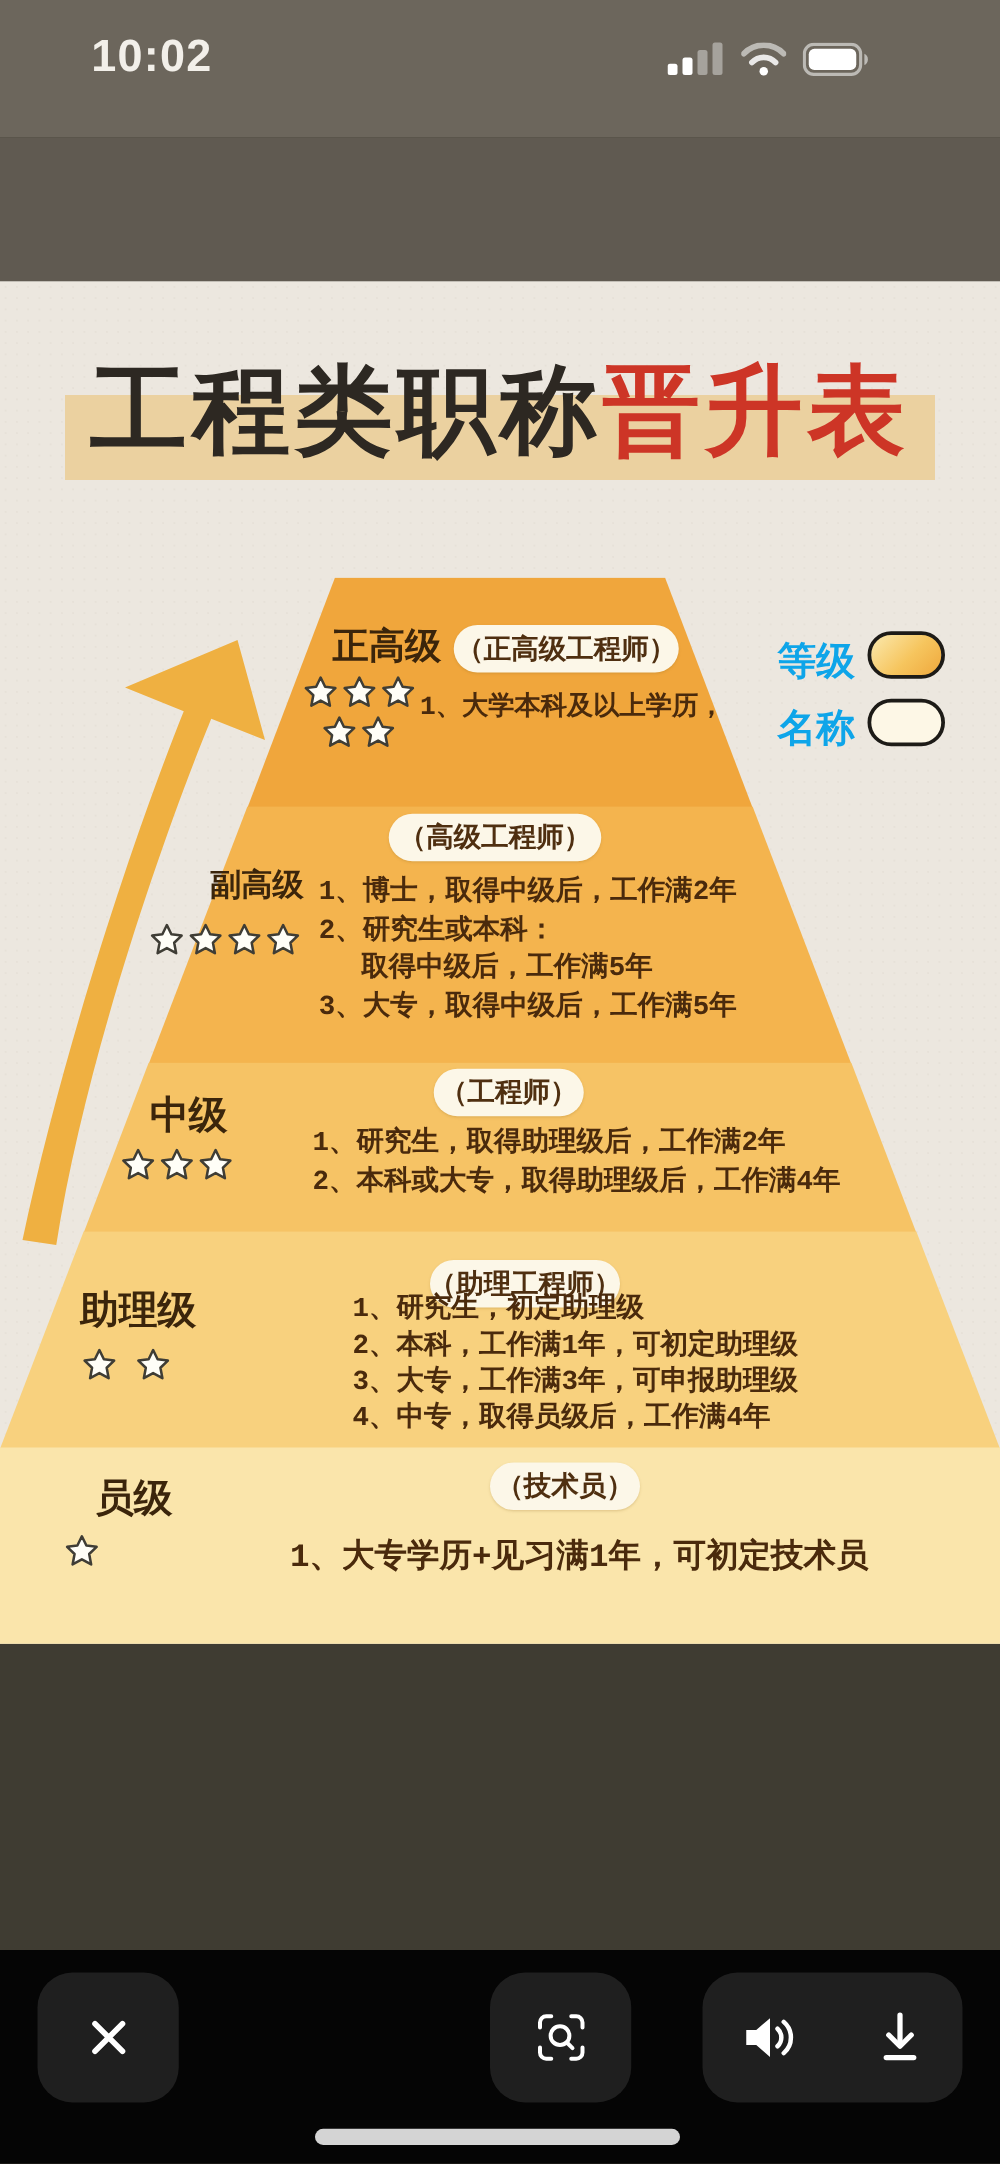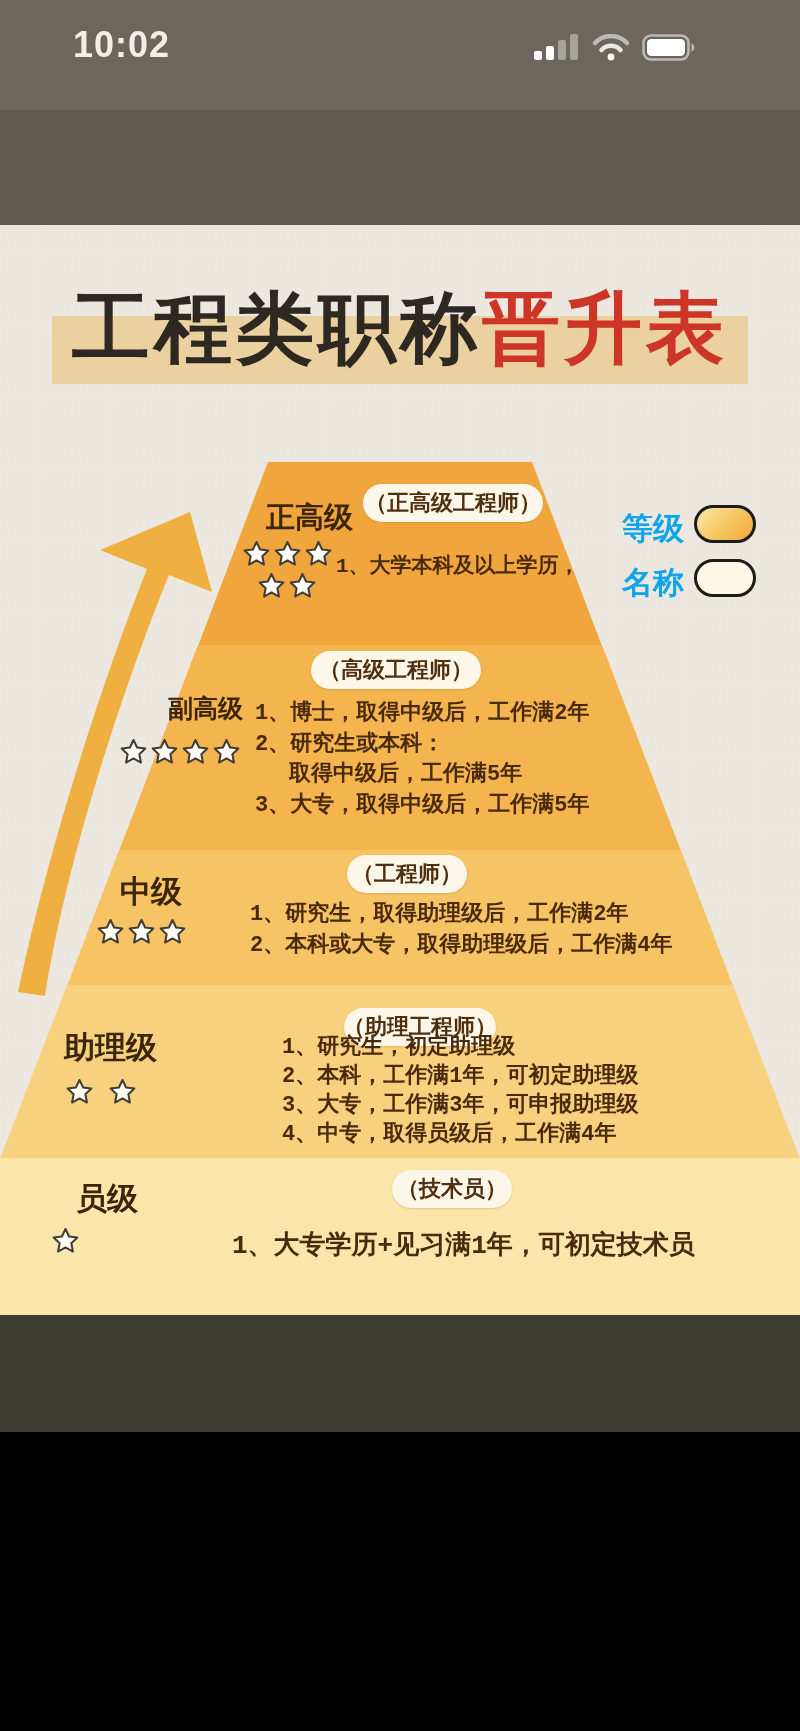--- a/index.html
+++ b/index.html
@@ -1,16 +1,16 @@
 <!DOCTYPE html>
 <html><head>
 <meta charset="utf-8">
 <style>
   html,body{margin:0;padding:0;background:#000;}
-  .phone{position:relative;width:800px;height:1432px;overflow:hidden;
+  .phone{position:relative;width:800px;height:1731px;overflow:hidden;
          background:#3f3c32;font-family:"Liberation Sans","DejaVu Sans",sans-serif;}
   
   .gray-top{position:absolute;left:0;top:0;width:800px;height:110px;background:#6c665c;}
   .gray-mid{position:absolute;left:0;top:110px;width:800px;height:115px;background:#605a51;}
   
   .status-time{position:absolute;left:73px;top:24px;font-size:36px;font-weight:600;
                color:#f2efe9;letter-spacing:1px;}
   .status-icons{position:absolute;right:104px;top:33px;display:flex;align-items:center;gap:13px;}
   
   .poster-bg{position:absolute;left:0;top:225px;width:800px;height:1090px;background:#ece7df;
@@ -94,21 +94,21 @@
   </svg>
 
   <div class="legend-label" style="left:622px;top:508px">等级</div>
   <div class="legend-pill gold" style="left:694px;top:505px"></div>
   <div class="legend-label" style="left:622px;top:562px">名称</div>
   <div class="legend-pill plain" style="left:694px;top:559px"></div>
 
   <div id="pyramid">
       <div class="band" style="top: 462px; height: 184px; background: rgb(240, 166, 60); clip-path: polygon(268px 0px, 532px 0px, 602px 184px, 198px 184px);"></div>
       <div class="lvl-label" style="left: 266px; top: 503px; font-size: 29px;">正高级</div>
-      <div class="lvl-pill" style="left: 363px; top: 484px; width: 180px;">（正高级工程师）</div>
+      <div class="lvl-pill" style="left: 363px; top: 500px; width: 180px;">（正高级工程师）</div>
       <div class="stars wrap" style="left: 241px; top: 540px; width: 92px;">
         <span class="star-icon"><svg width="27" height="27" viewBox="0 0 24 24">
             <polygon points="12,1.8 15.2,8.4 22.5,9.3 17.2,14.4 18.6,21.8 12,18.2 5.4,21.8 6.8,14.4 1.5,9.3 8.8,8.4" fill="#fffef7" stroke="#3f3d35" stroke-width="1.8" stroke-linejoin="round"></polygon>
           </svg></span>
         <span class="star-icon"><svg width="27" height="27" viewBox="0 0 24 24">
             <polygon points="12,1.8 15.2,8.4 22.5,9.3 17.2,14.4 18.6,21.8 12,18.2 5.4,21.8 6.8,14.4 1.5,9.3 8.8,8.4" fill="#fffef7" stroke="#3f3d35" stroke-width="1.8" stroke-linejoin="round"></polygon>
           </svg></span>
         <span class="star-icon"><svg width="27" height="27" viewBox="0 0 24 24">
             <polygon points="12,1.8 15.2,8.4 22.5,9.3 17.2,14.4 18.6,21.8 12,18.2 5.4,21.8 6.8,14.4 1.5,9.3 8.8,8.4" fill="#fffef7" stroke="#3f3d35" stroke-width="1.8" stroke-linejoin="round"></polygon>
           </svg></span>

